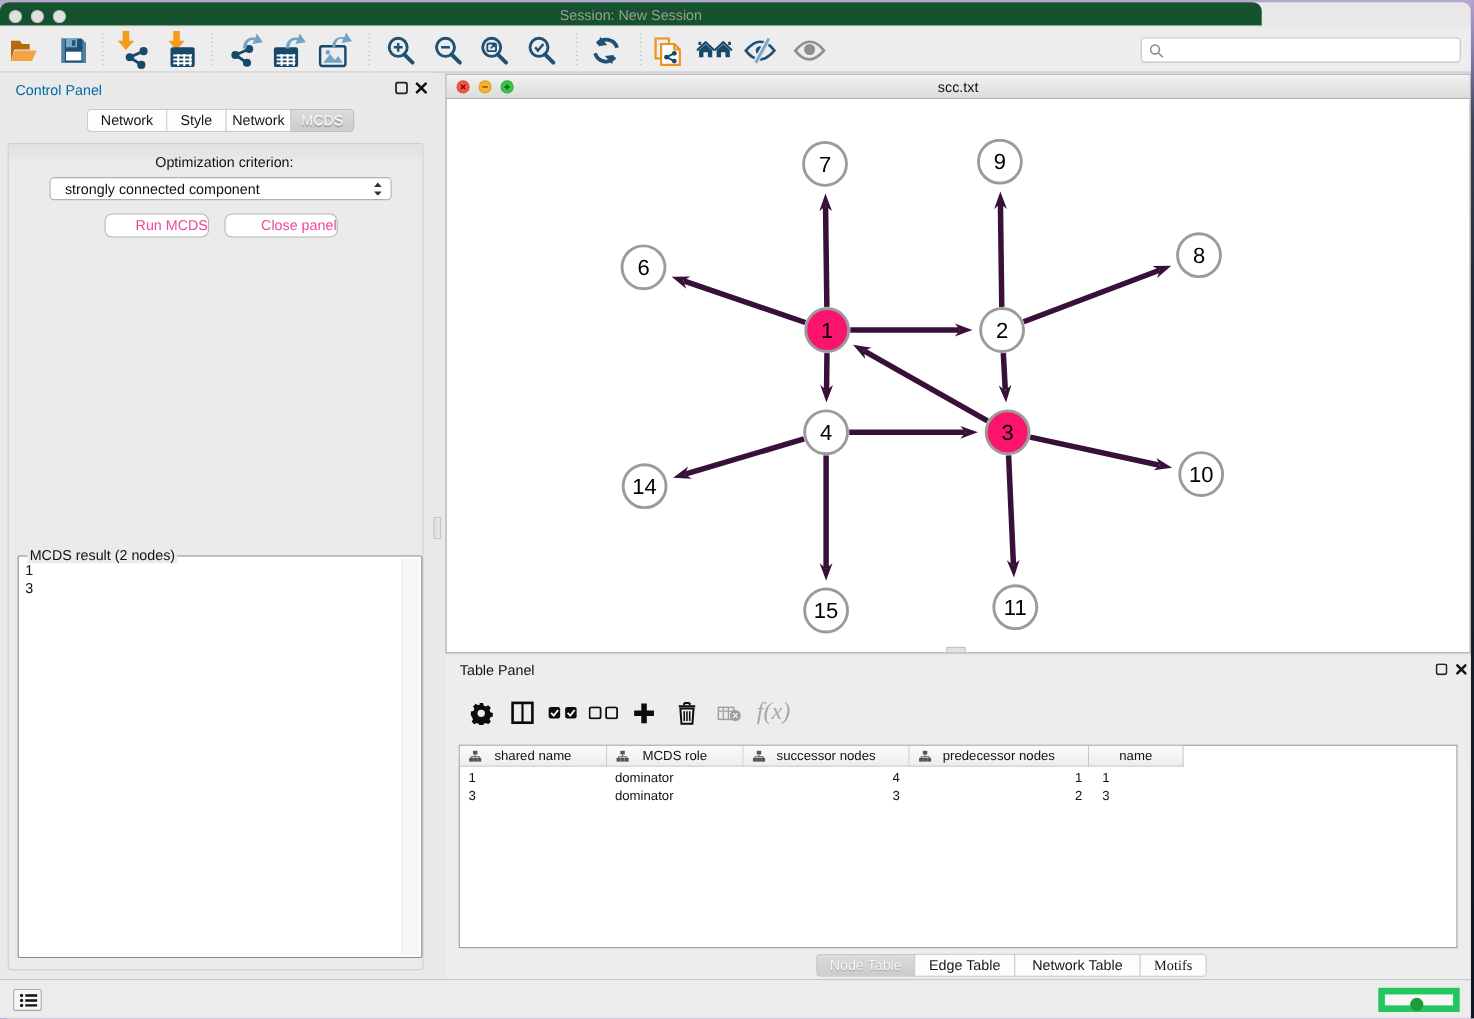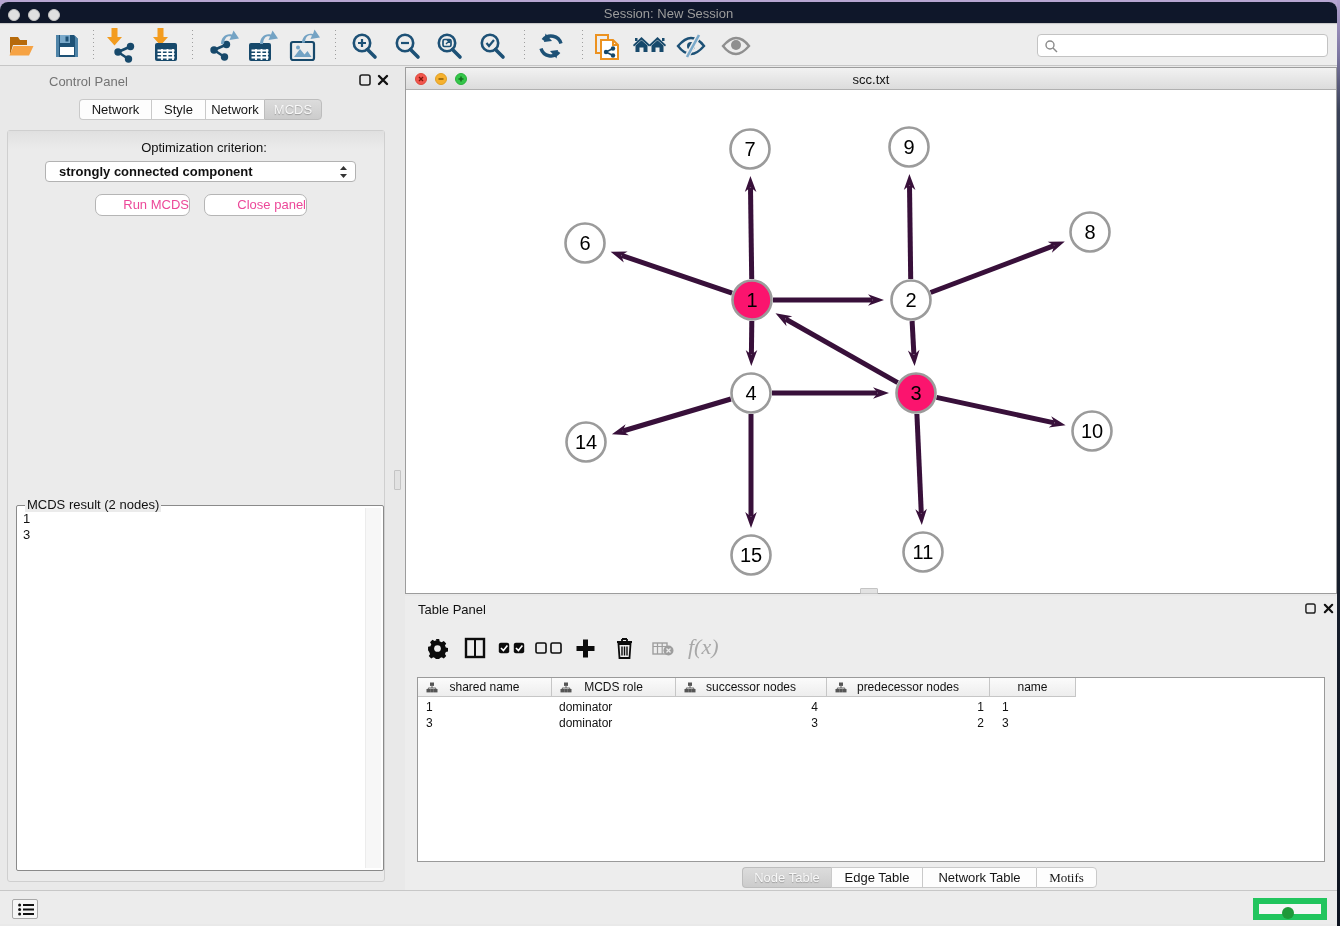--- a/index.html
+++ b/index.html
@@ -4,56 +4,56 @@
 <style>
 * { margin:0; padding:0; box-sizing:border-box; }
 html,body { width:1340px; height:926px; overflow:hidden; }
 body { font-family:"Liberation Sans", sans-serif; background:#b7a6d2; position:relative; }
 .rightstrip { position:absolute; right:0; top:0; width:3px; height:926px;
   background:linear-gradient(#b2a1cf 0%, #7d77a2 6%, #3a4258 12%, #1e2736 30%, #0e1420 100%); }
 .blcorner { position:absolute; left:0; bottom:0; width:6px; height:8px; background:#3b62c9; }
 .app { position:absolute; left:0; top:2px; width:1337px; height:924px;
   background:#e9e9e9; border-radius:8px 8px 0 0; }
 
-.titlebar { position:absolute; left:0; top:0; width:1337px; height:22px;
-  background:#0f172a; border-bottom:1px solid #c9c9c9; border-radius:8px 8px 0 0; }
+.titlebar { position:absolute; left:0; top:0; width:1147px; height:22px;
+  background:#14532d; border-bottom:1px solid #c9c9c9; border-radius:8px 8px 0 0; }
 .tcirc { position:absolute; top:7px; width:12px; height:12px; border-radius:50%;
   background:#e0e0e0; border:1px solid #c3c3c3; }
 .title-text { position:absolute; top:4px; left:0; width:100%; text-align:center;
   font-size:13px; color:#9c9c9c; }
 
 .toolbar { position:absolute; left:0; top:23px; width:1337px; height:41px;
   background:#ededed; border-bottom:1px solid #c6c6c6; }
 .tbi { position:absolute; top:6px; }
 .tsep { position:absolute; top:5px; width:1px; height:30px;
   background-image:linear-gradient(#9f9f9f 28%, transparent 28%);
   background-size:1px 4px; }
 .searchbox { position:absolute; left:1037px; top:9px; width:291px; height:23px;
   background:#fff; border:1px solid #c3c3c3; border-radius:4px; }
 
 .cpanel { position:absolute; left:0; top:64px; width:392px; height:826px; background:#e9e9e9; }
-.cp-title { position:absolute; left:14px; top:8px; font-size:13px; color:#737373;margin-left:35px; }
+.cp-title { position:absolute; left:14px; top:8px; font-size:13px; color:#0369a1; }
 .cp-content { position:absolute; left:7px; top:64px; width:378px; height:752px;
   background:#ebebeb; border:1px solid #cfcfcf; border-radius:3px; }
 .cp-content:before { content:""; position:absolute; left:0; top:0; right:0; height:18px;
   background:linear-gradient(#e0e0e0,#ebebeb); }
 
 .tabs { position:absolute; display:flex; }
 .tab { font-size:13px; font-weight:500; color:#161616; background:#fdfdfd;
   border:1px solid #c9c9c9; border-right:none; text-align:center;
   height:21px; line-height:20px; }
 .tab:first-child { border-radius:4px 0 0 4px; }
 .tab:last-child { border-radius:0 4px 4px 0; border-right:1px solid #c9c9c9; }
 .tab.sel { background:linear-gradient(#dcdcdc,#cccccc); color:#f8f8f8;
   text-shadow:0 1px 1px rgba(120,120,120,.6); border-color:#bdbdbd; }
 .opt-label { position:absolute; left:8px; top:9px; width:100%; text-align:center;
   font-size:13px; color:#111; }
 .dropdown { position:absolute; left:37px; top:30px; width:311px; height:21px;
   background:#fff; border:1px solid #b2b2b2; border-radius:4px;
-  font-size:13px; color:#111; line-height:19px; padding-left:13px;font-weight:bold; }
+  font-size:13px; color:#111; line-height:19px; padding-left:13px; }
 .btn { position:absolute; height:22px; background:#fff; border:1px solid #b5b5b5;
   border-radius:7px; font-size:13px; font-weight:500; color:#ec4899; text-align:right; line-height:20px; }
 
 .groupbox { position:absolute; left:8px; top:374px; width:368px; height:366px;
   border:1px solid #8a8a8a; border-radius:2px; background:#fff; }
 .gb-label { position:absolute; left:8px; top:-9px; background:#ebebeb; padding:0 2px;
   font-size:13px; color:#111; }
 .gb-inner { position:absolute; left:1px; top:1px; right:1px; bottom:1px; background:#fff;
   font-size:13px; color:#111; line-height:16px; padding:4px 0 0 5px; }
 .gb-vtrack { position:absolute; right:1px; top:1px; width:16px; bottom:1px;

